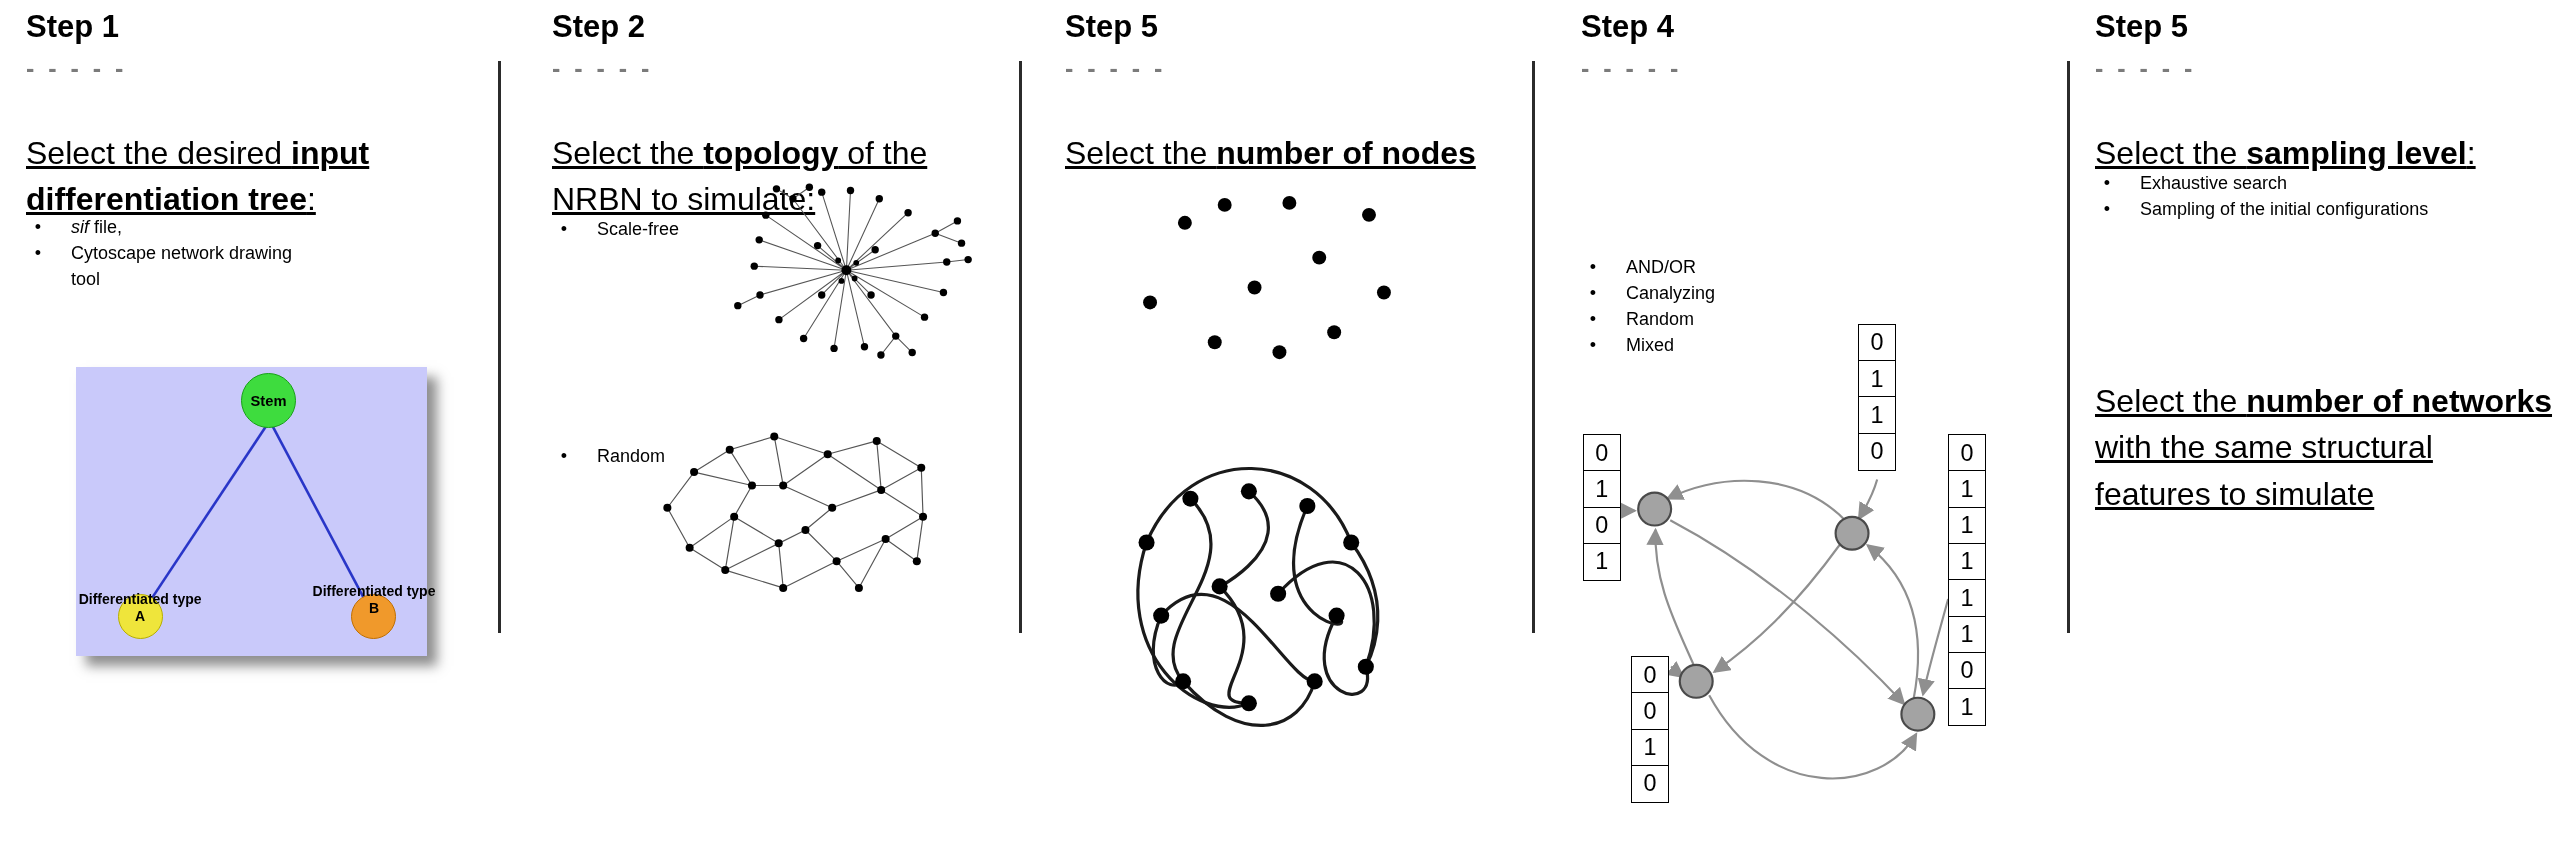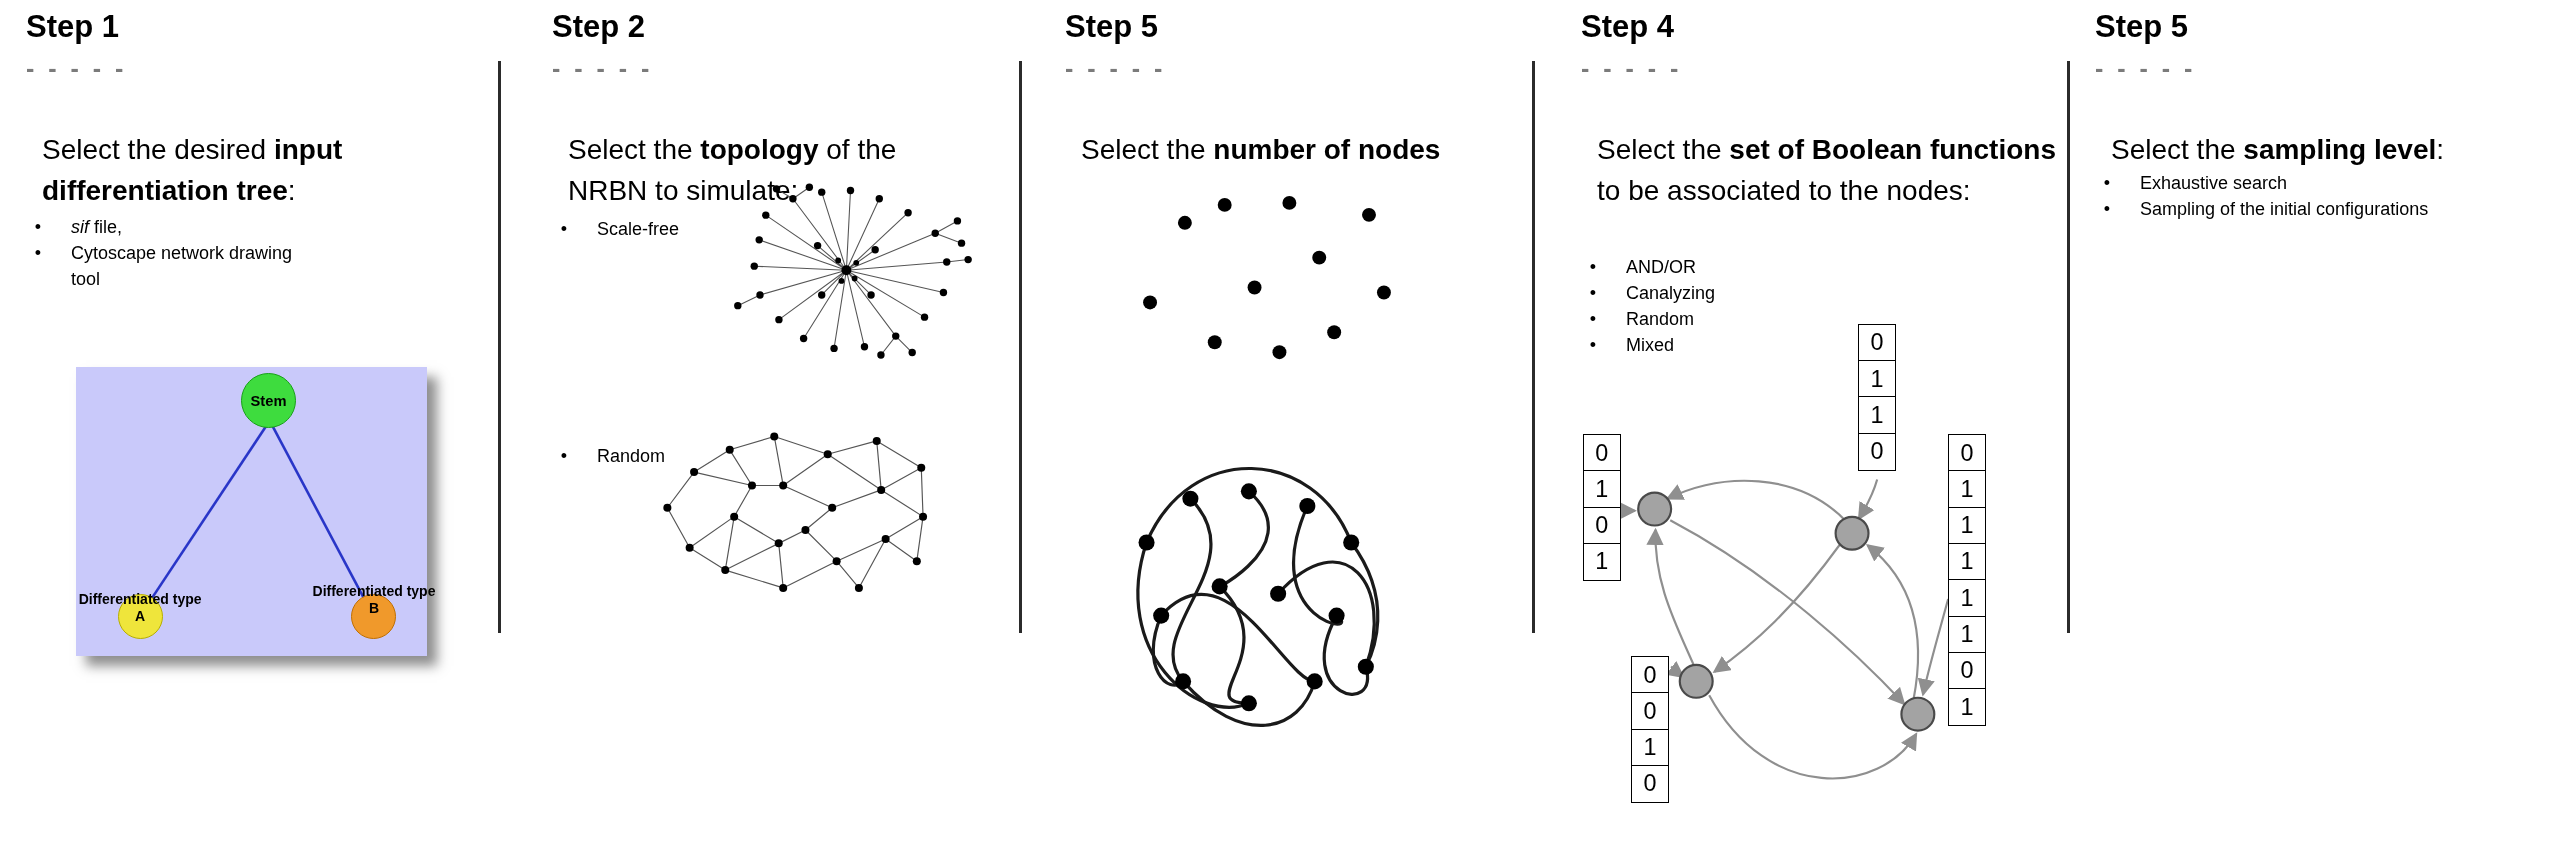--- a/index.html
+++ b/index.html
@@ -4,21 +4,21 @@
 <style>
   html,body { margin:0; padding:0; background:#fff; }
   .canvas {
     position:relative; width:2576px; height:851px; background:#ffffff;
     font-family:"Liberation Sans", sans-serif; color:#000; overflow:hidden;
   }
   .divider { position:absolute; top:61px; height:572px; width:2.6px; background:#2b2b2b; }
   .col { position:absolute; top:0; height:851px; }
   .title { position:absolute; top:8.7px; left:0; margin:0; font-size:31px; font-weight:bold; }
   .dashes { position:absolute; top:54px; left:0; font-size:25px; font-weight:bold; color:#7b7b7b; letter-spacing:3.5px; }
-  .para { position:absolute; left:16px; margin:0; font-size:28px; line-height:1.45; }
+  .para { position:absolute; left:0; margin:0; font-size:32px; line-height:1.45;text-decoration:underline; }
   .para b { font-weight:bold; }
   .abs { position:absolute; }
   .list { position:absolute; left:0; }
   .bullet-item { position:relative; padding-left:45px; font-size:18px; line-height:1.45; }
   .bullet-item::before { content:"\2022"; position:absolute; left:8.7px; }
 
   
   .tree-fig { position:absolute; width:351px; height:289px; background:#c9c9fa; margin:0;
               box-shadow:9.5px 9.5px 11.2px rgba(50,50,50,0.55); }
   .tree-fig svg { position:absolute; left:0; top:0; }
@@ -205,21 +205,20 @@
           <circle cx="95" cy="165" r="5.5"></circle>
           <circle cx="140" cy="150" r="5.5"></circle>
           <circle cx="175" cy="140" r="5.5"></circle>
       </g>
     </svg>
   </section>
 
   <section class="col" style="left:1581px; width:485px">
     <h2 class="title">Step 4</h2>
     <div class="dashes">- - - - -</div>
-    <p class="para" style="top:130px; width:459px"><span>Select the </span><b>set of Boolean functions</b><span> to be associated to the nodes:</span></p>
     <div class="list" style="top:254px; width:286px">
       <div class="bullet-item"><span>AND/OR</span></div>
       <div class="bullet-item"><span>Canalyzing</span></div>
       <div class="bullet-item"><span>Random</span></div>
       <div class="bullet-item"><span>Mixed</span></div>
     </div>
 
     <figure class="bool-fig" style="margin:0">
       <svg class="abs" style="left:0; top:0" width="459" height="529" viewBox="0 0 530 611">
         <defs>
@@ -282,16 +281,17 @@
   </section>
 
   <section class="col" style="left:2095px; width:474px">
     <h2 class="title">Step 5</h2>
     <div class="dashes">- - - - -</div>
     <p class="para" style="top:130px; width:450px"><span>Select the </span><b>sampling level</b><span>:</span></p>
     <div class="list" style="top:170px; width:346px">
       <div class="bullet-item"><span>Exhaustive search</span></div>
       <div class="bullet-item"><span>Sampling of the initial configurations</span></div>
     </div>
+    <p class="para" style="top:378px; width:459px"><span>Select the </span><b>number of networks</b><span> with the same structural features to simulate</span></p>
   </section>
 
 </div>
 
 
 </body></html>

